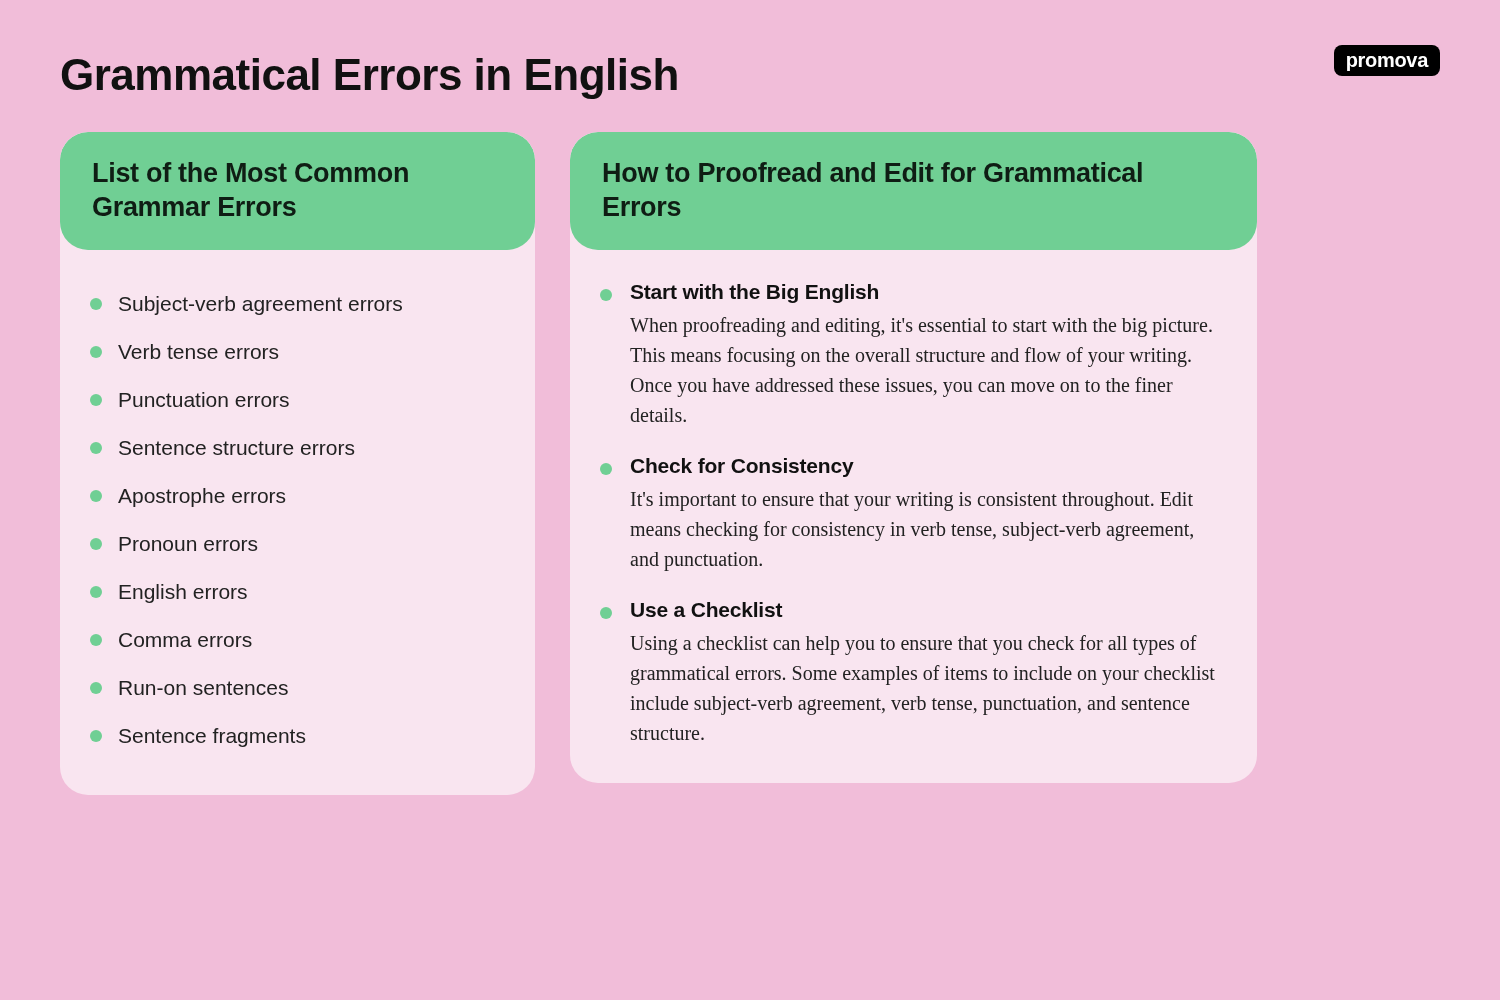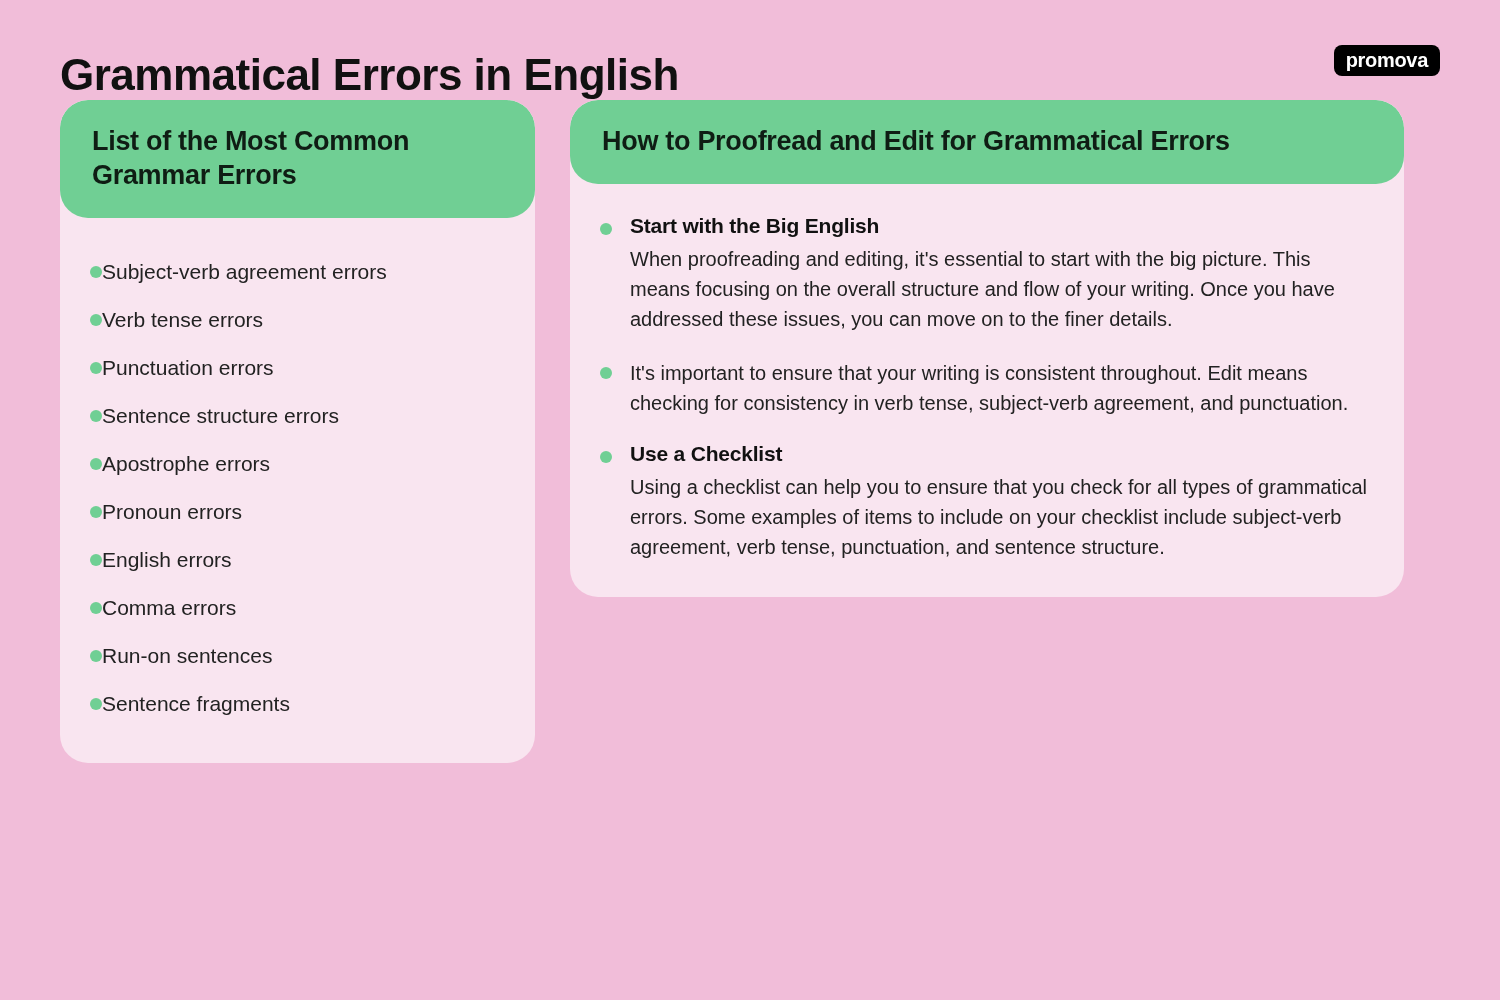--- a/index.html
+++ b/index.html
@@ -28,47 +28,49 @@
   .main-title {
     font-size: 44px;
     font-weight: 800;
     color: #111;
     letter-spacing: -0.5px;
   }
   .columns {
     display: flex;
     gap: 35px;
     align-items: flex-start;
+    margin-top: 32px;
   }
   .card {
     background: #f9e5f0;
     border-radius: 28px;
     overflow: hidden;
   }
   .card-left { width: 475px; }
-  .card-right { width: 834px; }
+  .card-right { width: 687px; }
   .card-header {
     background: #70cf94;
     padding: 25px 32px;
     border-radius: 28px;
   }
   .card-header h2 {
     font-size: 27px;
     font-weight: 800;
     color: #0f1d14;
     line-height: 1.25;
     letter-spacing: -0.3px;
   }
   .card-body {
     padding: 30px 30px 35px 30px;
   }
   .simple-list { list-style: none; }
   .simple-list li {
     display: flex;
     align-items: center;
+    gap: 16px;
     font-size: 21px;
     font-weight: 500;
     color: #222;
     padding: 12px 0;
   }
   .bullet {
     width: 12px;
     height: 12px;
     border-radius: 50%;
     background: #70cf94;
@@ -88,20 +90,21 @@
     font-weight: 800;
     color: #111;
     margin-bottom: 6px;
     letter-spacing: -0.2px;
   }
   .rich-content .item-desc {
     font-size: 20px;
     font-weight: 400;
     color: #222;
     line-height: 1.5;
+    font-family: Liberation Serif, serif;
   }
 </style>
 </head>
 <body>
 
 <div class="logo">promova</div>
 
 <h1 class="main-title">Grammatical Errors in English</h1>
 
 <div class="columns">
@@ -165,20 +168,21 @@
           <li>
             <span class="bullet"></span>
             <div class="rich-content">
               <div class="item-title">Start with the Big English</div>
               <div class="item-desc">When proofreading and editing, it's essential to start with the big picture. This means focusing on the overall structure and flow of your writing. Once you have addressed these issues, you can move on to the finer details.</div>
             </div>
           </li>
           <li>
             <span class="bullet"></span>
             <div class="rich-content">
+              <div class="item-title">Check for Consistency</div>
               <div class="item-desc">It's important to ensure that your writing is consistent throughout. Edit means checking for consistency in verb tense, subject-verb agreement, and punctuation.</div>
             </div>
           </li>
           <li>
             <span class="bullet"></span>
             <div class="rich-content">
               <div class="item-title">Use a Checklist</div>
               <div class="item-desc">Using a checklist can help you to ensure that you check for all types of grammatical errors. Some examples of items to include on your checklist include subject-verb agreement, verb tense, punctuation, and sentence structure.</div>
             </div>
           </li>

